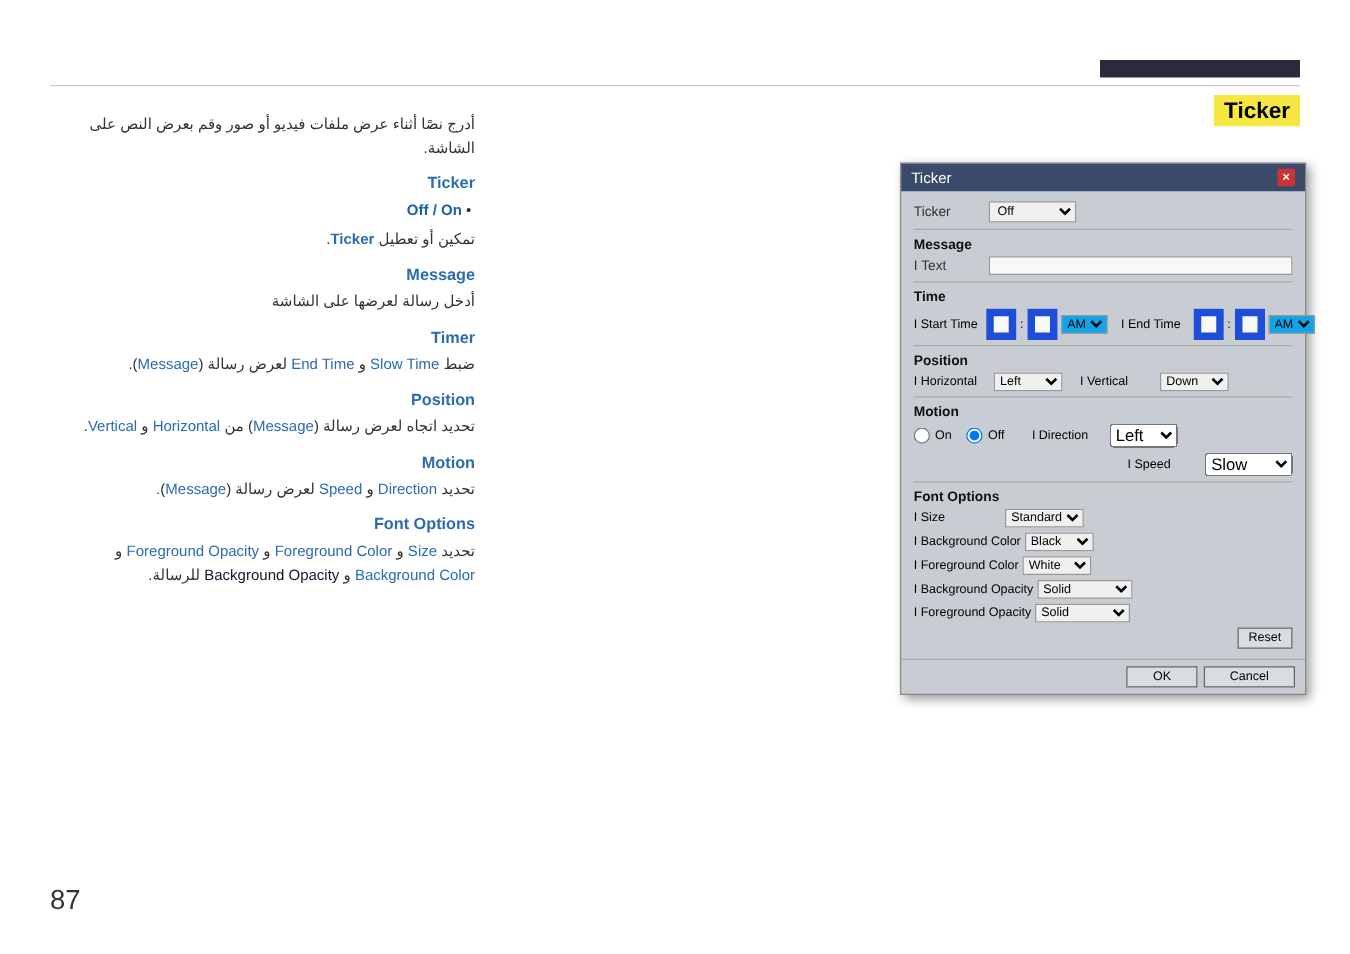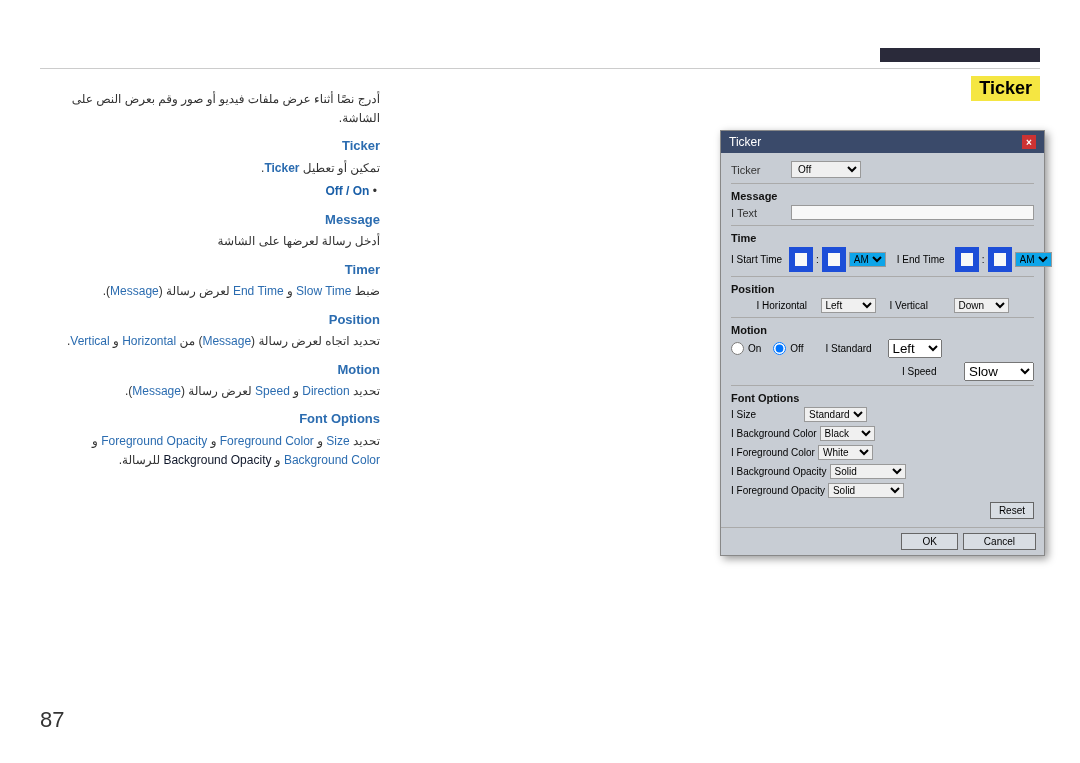--- a/index.html
+++ b/index.html
@@ -189,21 +189,20 @@
       border: 1px solid #999;
       background: #0ea5e9;
     }
 
     .position-row {
       display: flex;
       align-items: center;
       margin-bottom: 4px;
       font-size: 10px;
       gap: 6px;
-      justify-content: center;
     }
 
     .position-row label {
       min-width: 58px;
       font-size: 10px;
     }
 
     .position-row select {
       font-size: 10px;
       border: 1px solid #999;
@@ -297,23 +296,23 @@
 <div class="top-dark-bar"></div>
 
 <div class="top-border"></div>
 
 <div class="ticker-label-box">Ticker</div>
 
 <div class="content-area">
   <p>أدرج نصًا أثناء عرض ملفات فيديو أو صور وقم بعرض النص على الشاشة.</p>
 
   <p class="section-title">Ticker</p>
+  <p><span class="bullet">•</span> <span style="color:#1a5fa8;font-weight:bold;">Off / On</span></p>
+
   <p>تمكين أو تعطيل <span style="color:#2b6cb0;font-weight:bold;">Ticker</span>.</p>
-
-  <p><span class="bullet">•</span> <span style="color:#1a5fa8;font-weight:bold;">Off / On</span></p>
 
   <p class="section-title">Message</p>
   <p>أدخل رسالة لعرضها على الشاشة</p>
 
   <p class="section-title">Timer</p>
   <p>ضبط <span style="color:#2b6cb0;">Slow Time</span> و <span style="color:#2b6cb0;">End Time</span> لعرض رسالة (<span style="color:#2b6cb0;">Message</span>).</p>
 
   <p class="section-title">Position</p>
   <p>تحديد اتجاه لعرض رسالة (<span style="color:#2b6cb0;">Message</span>) من <span style="color:#2b6cb0;">Horizontal</span> و <span style="color:#2b6cb0;">Vertical</span>.</p>
 
@@ -395,21 +394,21 @@
     <div class="motion-row">
       <div class="radio-group">
         <input type="radio" name="motion" value="on" style="">
         <span>On</span>
       </div>
       <div class="radio-group" style="margin-left:6px;">
         <input type="radio" name="motion" value="off" checked="" style="">
         <span>Off</span>
       </div>
       <div style="margin-left:16px; display:flex; align-items:center; gap:4px;">
-        <label>I Standard</label>
+        <label>I Direction</label>
         <select>
           <option>Left</option>
           <option>Right</option>
         </select>
       </div>
     </div>
     <div class="motion-row" style="justify-content:flex-end; padding-right:0;">
       <div style="display:flex; align-items:center; gap:4px;">
         <label>I Speed</label>
         <select>

